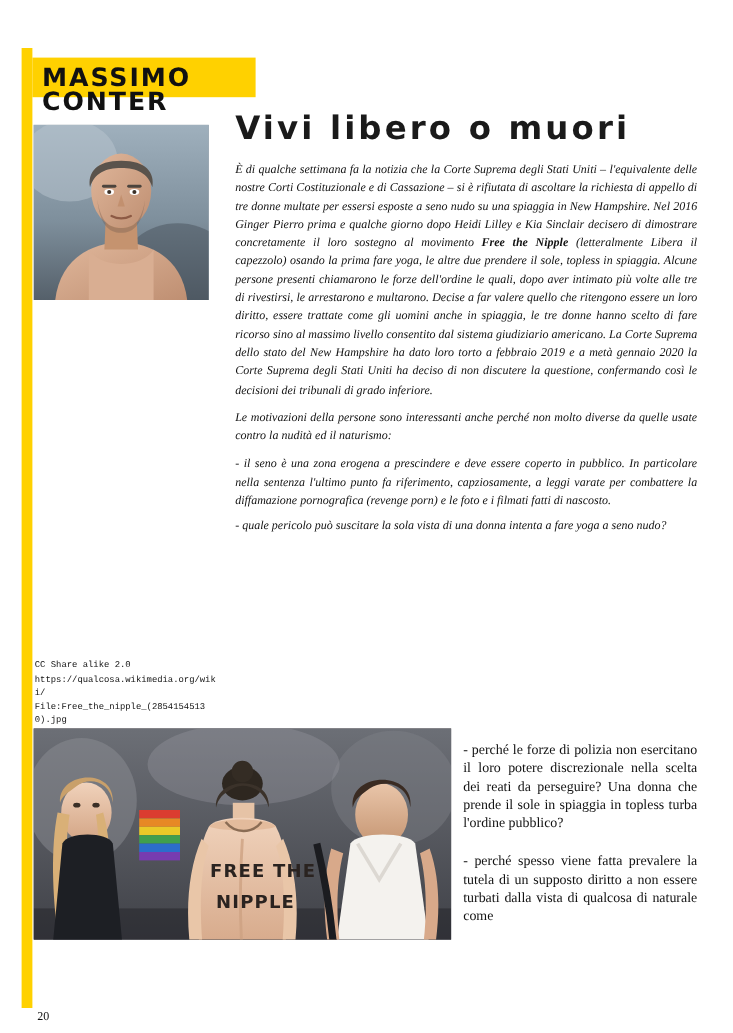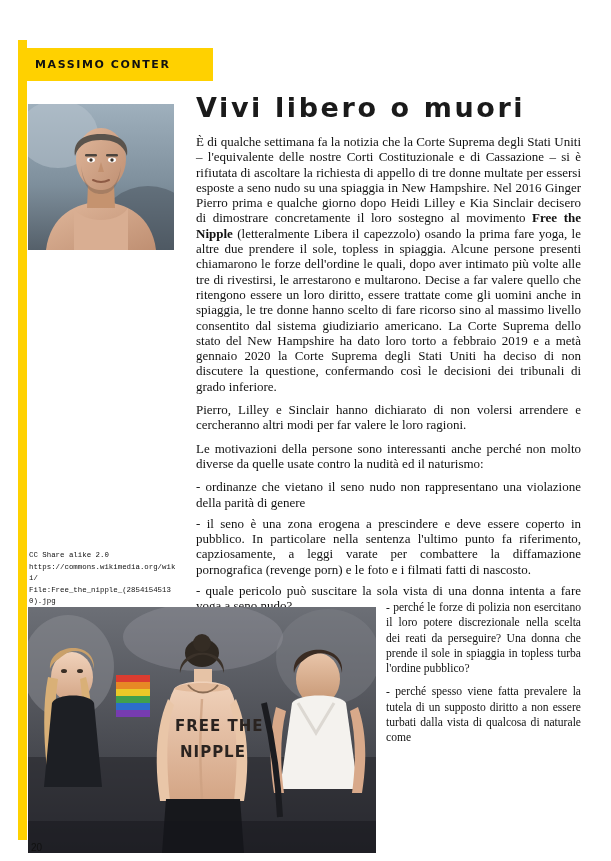--- a/index.html
+++ b/index.html
@@ -39,21 +39,21 @@
     background: #ffd100;
   }
   .author-name {
     position: absolute;
     left: 35px;
     top: 55px;
     width: 180px;
     height: 22px;
     font-family: "DejaVu Sans", sans-serif;
     font-weight: bold;
-    font-size: 11px;
+    font-size: 21px;
     letter-spacing: 1.6px;
     color: #111111;
     line-height: 20px;
   }
   
   .title {
     position: absolute;
     left: 196px;
     top: 92px;
     width: 400px;
@@ -85,35 +85,36 @@
     line-height: 11.5px;
     color: #111111;
     word-break: break-all;
   }
   
   .photo-bottom {
     position: absolute;
     left: 28px;
     top: 607px;
     width: 348px;
-    height: 246px;
+    height: 176px;
     overflow: hidden;
     background: #3a3a42;
   }
   
   .col-main {
     position: absolute;
     left: 196px;
     top: 134px;
     width: 385px;
     font-family: "Liberation Serif", serif;
-    font-size: 13px;
+    font-size: 10px;
     line-height: 15.3px;
     color: #111111;
     text-align: justify;
+    font-style: italic;
   }
   .col-main p {
     margin: 0 0 8px 0;
   }
   .col-main p.tight {
     margin-bottom: 6px;
   }
   .col-main b { font-weight: bold; }
   
   .col-narrow {
@@ -121,28 +122,28 @@
     left: 386px;
     top: 600px;
     width: 195px;
     font-family: "Liberation Serif", serif;
     font-size: 11.6px;
     line-height: 15.3px;
     color: #111111;
     text-align: justify;
   }
   .col-narrow p {
-    margin: 0 0 8px 0;
+    margin: 17px 0 8px 0;
   }
   
   .page-number {
     position: absolute;
     left: 31px;
     top: 842px;
-    font-family: Liberation Sans, sans-serif;
+    font-family: Liberation Serif, serif;
     font-size: 10px;
     color: #111111;
     text-align: center;
   }
 </style>
 </head>
 <body>
 
 <div class="page">
 
@@ -190,29 +191,27 @@
 
       <path d="M73 58 L70 68 L76 68 Z" fill="#b9845f" opacity="0.55"></path>
       <path d="M65 76 Q73 80 81 76" stroke="#8d5a44" stroke-width="2" fill="none" stroke-linecap="round"></path>
 
       <path d="M53 62 C55 82 62 90 73 90 C84 90 91 82 93 62 C90 80 84 86 73 86 C62 86 56 80 53 62 Z" fill="#6d5a4c" opacity="0.35"></path>
     </svg>
   </div>
 
   <div class="caption">
     <div>CC Share alike 2.0</div>
-    <div>https://commons.wikimedia.org/wiki/</div>
+    <div>https://qualcosa.wikimedia.org/wiki/</div>
     <div>File:Free_the_nipple_(28541545130).jpg</div>
   </div>
 
   <div class="col-main">
     <p><span>È di qualche settimana fa la notizia che la Corte Suprema degli Stati Uniti – l'equivalente delle nostre Corti Costituzionale e di Cassazione – si è rifiutata di ascoltare la richiesta di appello di tre donne multate per essersi esposte a seno nudo su una spiaggia in New Hampshire. Nel 2016 Ginger Pierro prima e qualche giorno dopo Heidi Lilley e Kia Sinclair decisero di dimostrare concretamente il loro sostegno al movimento </span><b>Free the Nipple</b><span> (letteralmente Libera il capezzolo) osando la prima fare yoga, le altre due prendere il sole, topless in spiaggia. Alcune persone presenti chiamarono le forze dell'ordine le quali, dopo aver intimato più volte alle tre di rivestirsi, le arrestarono e multarono. Decise a far valere quello che ritengono essere un loro diritto, essere trattate come gli uomini anche in spiaggia, le tre donne hanno scelto di fare ricorso sino al massimo livello consentito dal sistema giudiziario americano. La Corte Suprema dello stato del New Hampshire ha dato loro torto a febbraio 2019 e a metà gennaio 2020 la Corte Suprema degli Stati Uniti ha deciso di non discutere la questione, confermando così le decisioni dei tribunali di grado inferiore.</span></p>
-    <p>Pierro, Lilley e Sinclair hanno dichiarato di non volersi arrendere e cercheranno altri modi per far valere le loro ragioni.</p>
     <p>Le motivazioni della persone sono interessanti anche perché non molto diverse da quelle usate contro la nudità ed il naturismo:</p>
-    <p class="tight">- ordinanze che vietano il seno nudo non rappresentano una violazione della parità di genere</p>
     <p class="tight">- il seno è una zona erogena a prescindere e deve essere coperto in pubblico. In particolare nella sentenza l'ultimo punto fa riferimento, capziosamente, a leggi varate per combattere la diffamazione pornografica (revenge porn) e le foto e i filmati fatti di nascosto.</p>
     <p>- quale pericolo può suscitare la sola vista di una donna intenta a fare yoga a seno nudo?</p>
   </div>
 
   <div class="col-narrow">
     <p>- perché le forze di polizia non esercitano il loro potere discrezionale nella scelta dei reati da perseguire? Una donna che prende il sole in spiaggia in topless turba l'ordine pubblico?</p>
     <p>- perché spesso viene fatta prevalere la tutela di un supposto diritto a non essere turbati dalla vista di qualcosa di naturale come</p>
   </div>
 
   <div class="photo-bottom">

